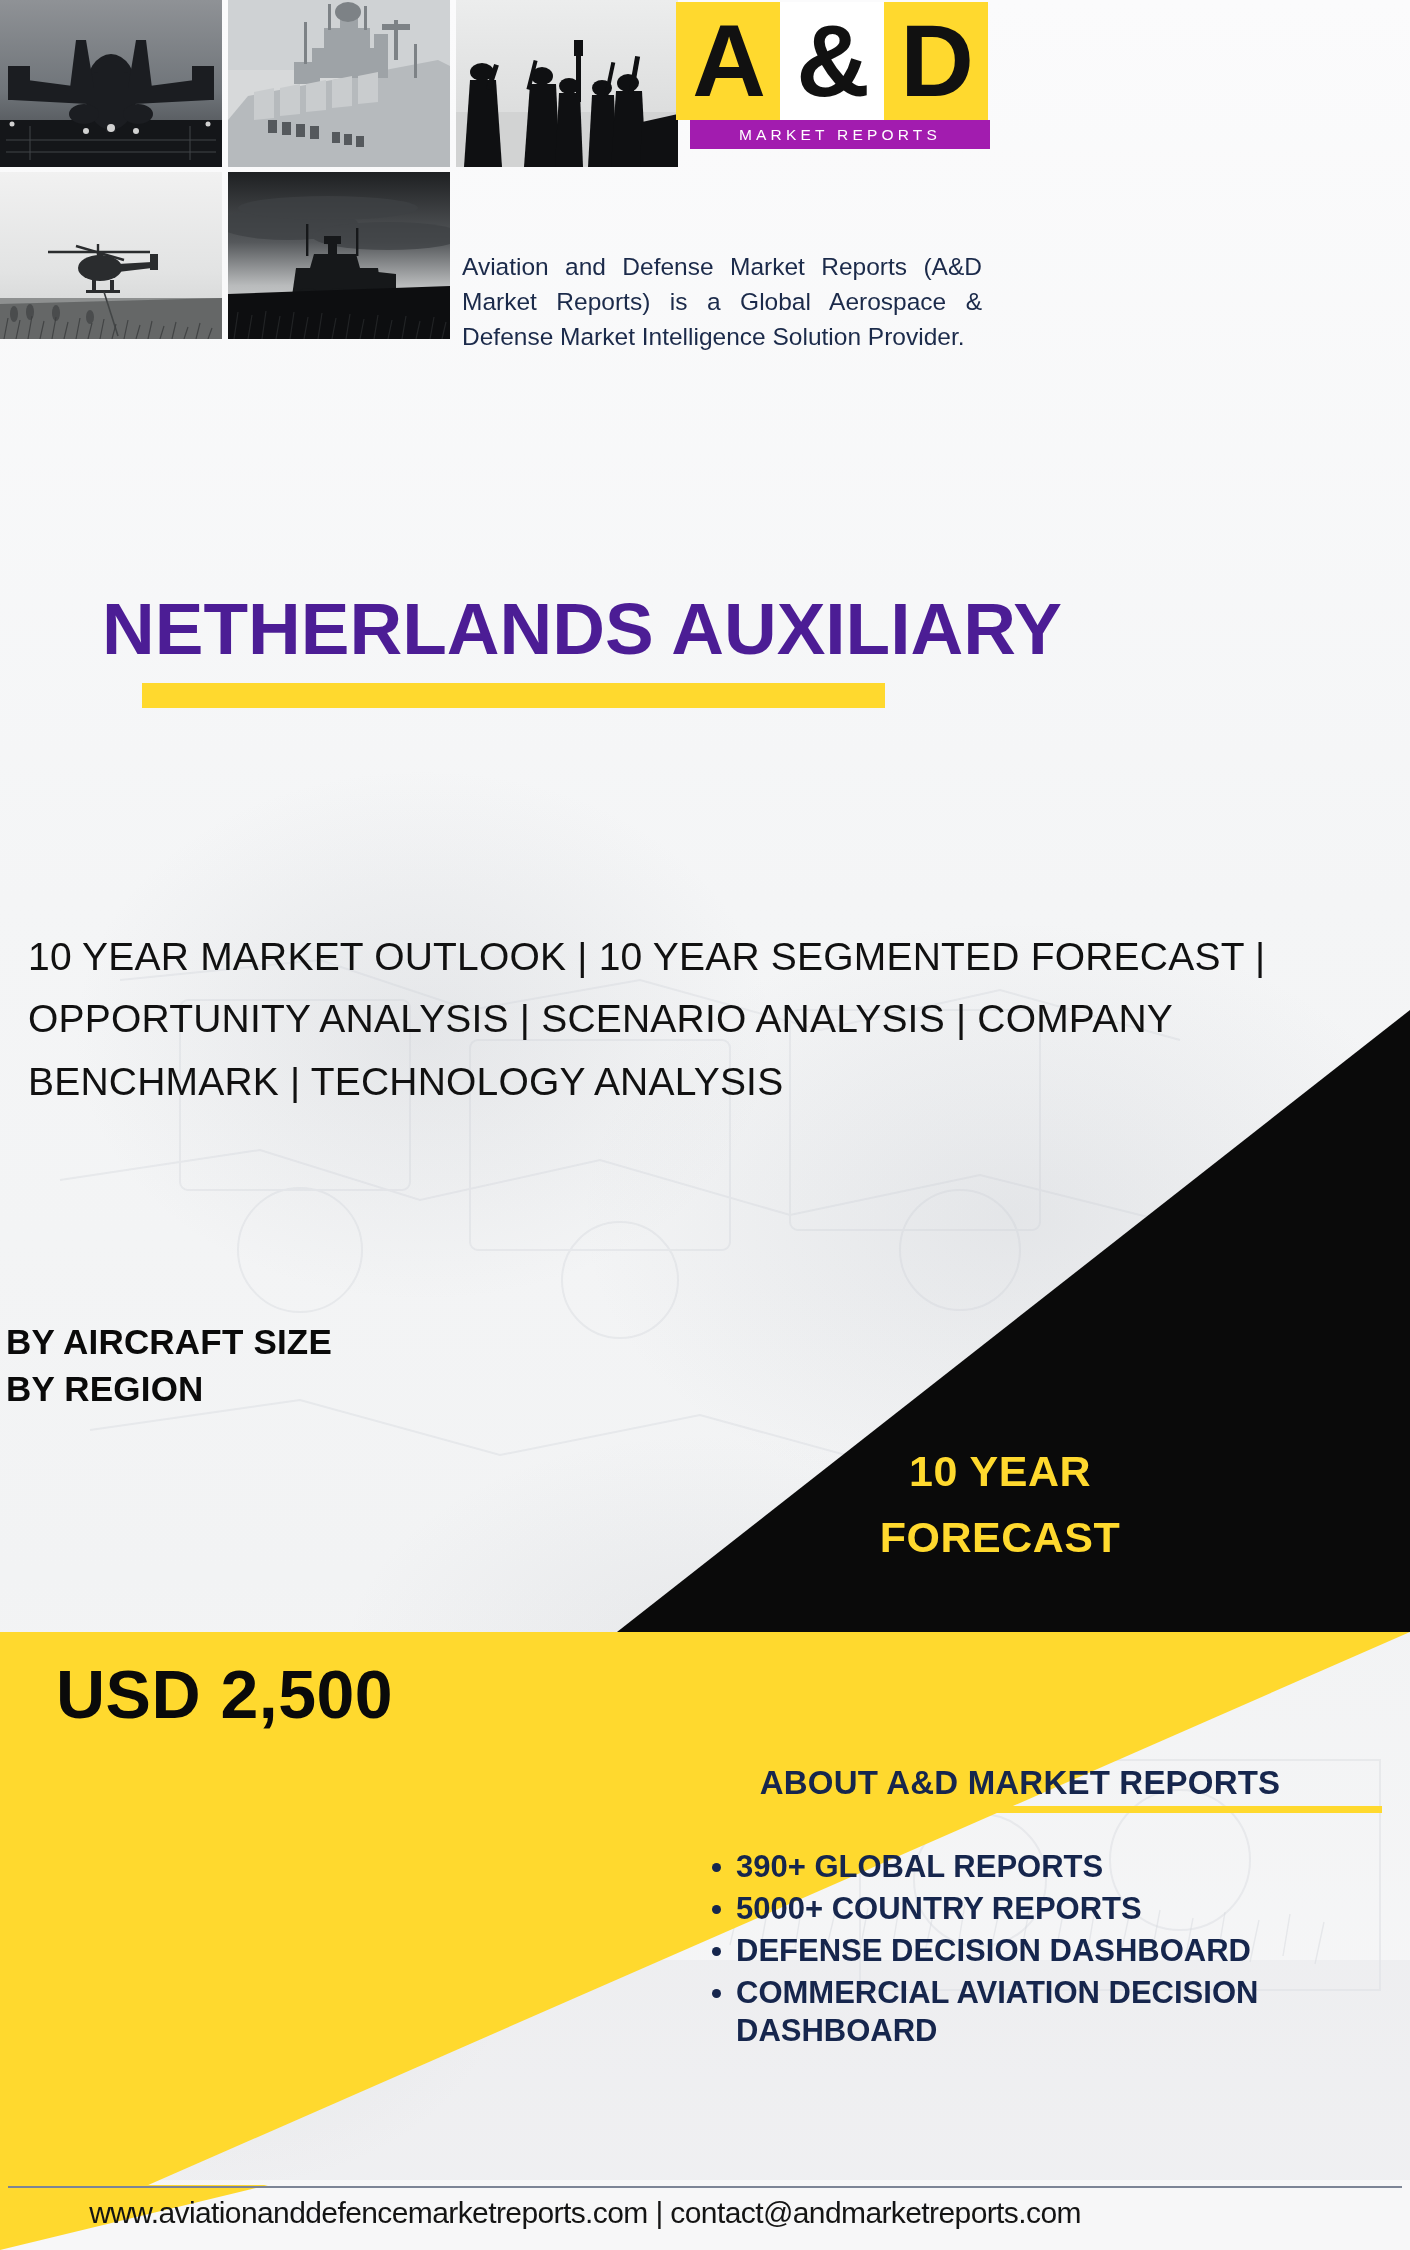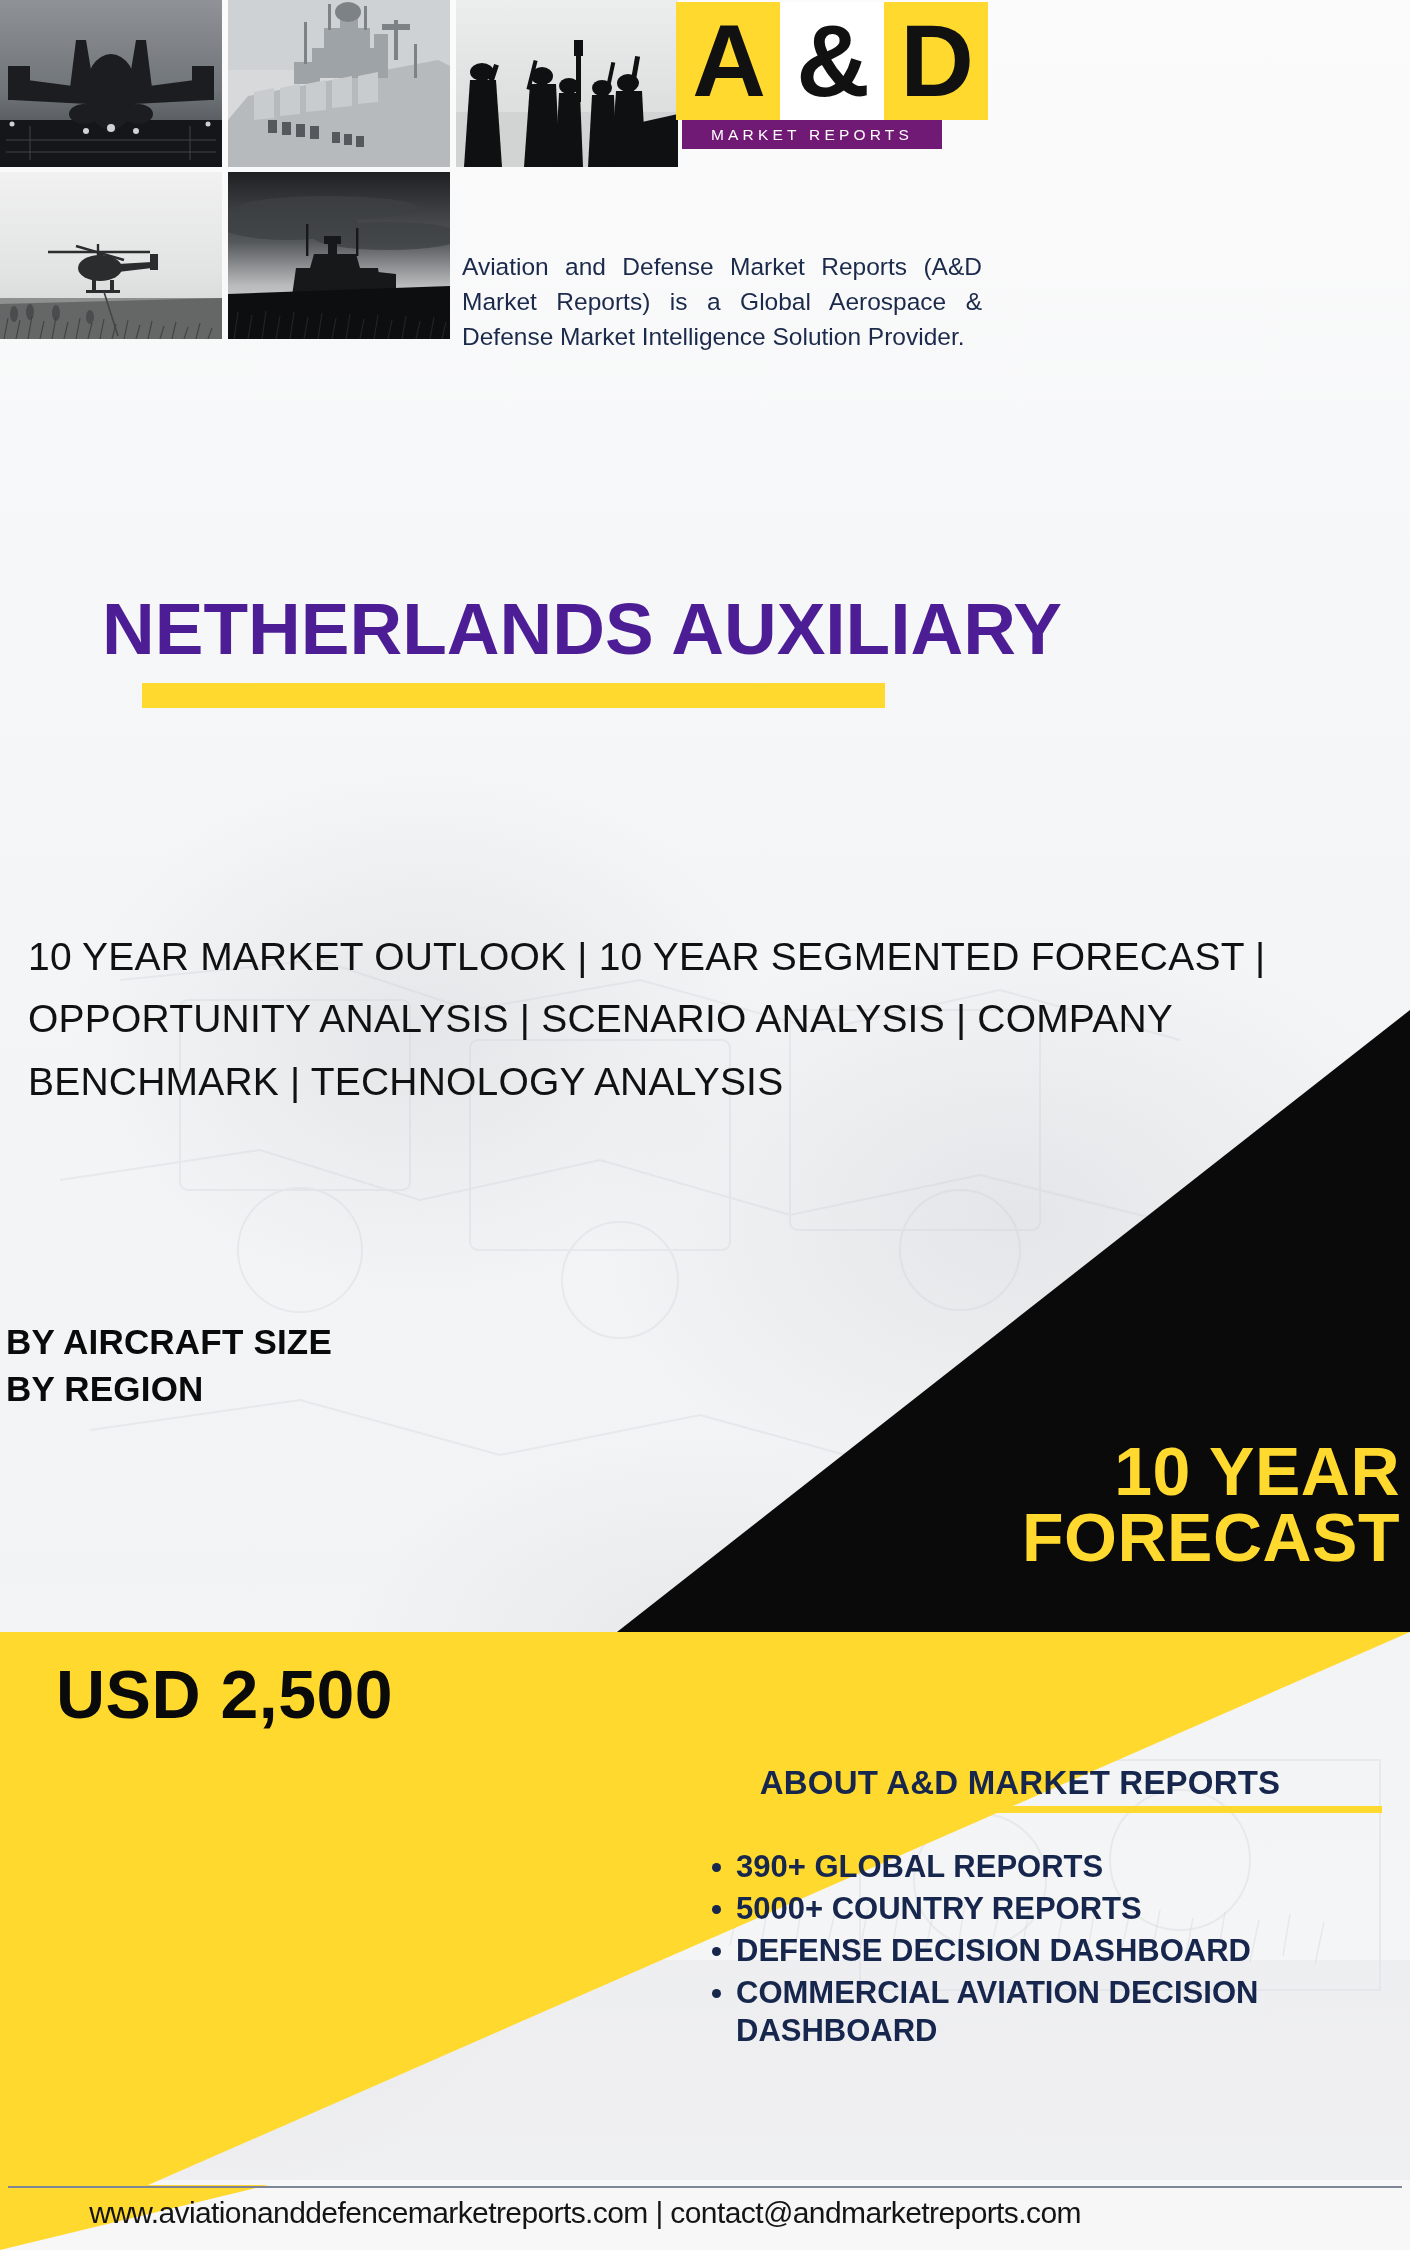--- a/index.html
+++ b/index.html
@@ -81,23 +81,23 @@
     font-weight: bold;
     font-size: 102px;
     line-height: 1;
     color: #111111;
     letter-spacing: -2px;
   }
   .logo-tile.yellow { background: #ffd92e; }
   .logo-tile.white  { background: #ffffff; }
   .logo-bar {
     position: absolute;
-    left: 6px; top: 118px;
-    width: 260px; height: 29px;
-    background: #701a75;
+    left: 14px; top: 118px;
+    width: 300px; height: 29px;
+    background: #a21caf;
     color: #ffffff;
     font-size: 15.5px;
     letter-spacing: 4.2px;
     font-weight: 500;
     display: flex;
     align-items: center;
     justify-content: center;
   }
 
   
@@ -179,24 +179,24 @@
     font-size: 35px;
     line-height: 47px;
     letter-spacing: 0.2px;
   }
 
   
   .forecast {
     position: absolute;
     left: 600px; top: 1438px;
     width: 800px;
-    text-align: right;
+    text-align: center;
     color: #ffd92e;
     font-weight: bold;
-    font-size: 68px;
+    font-size: 43px;
     line-height: 66px;
     letter-spacing: 0.5px;
   }
 
   
   .price {
     position: absolute;
     left: 56px; top: 1660px;
     color: #0a0a0a;
     font-weight: bold;

